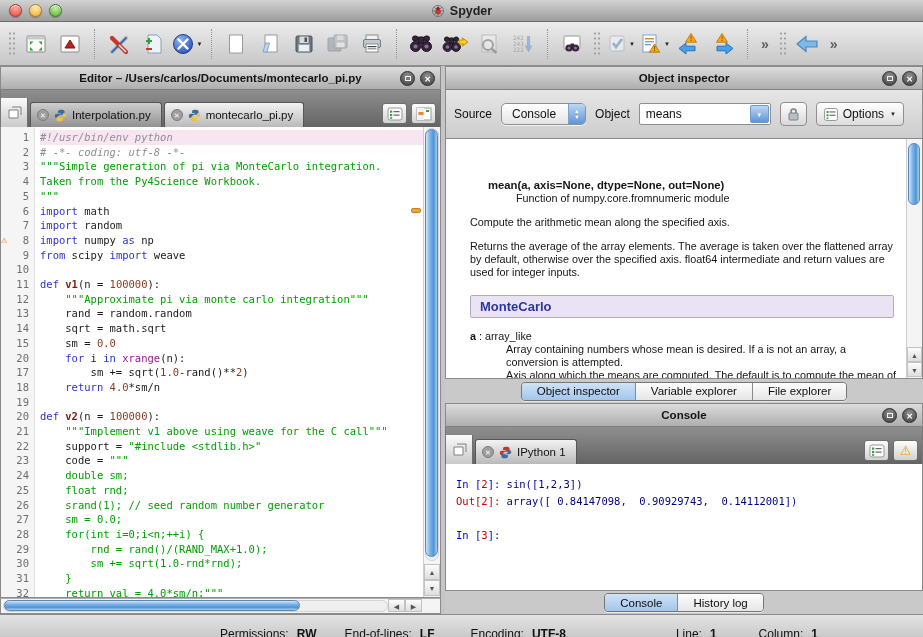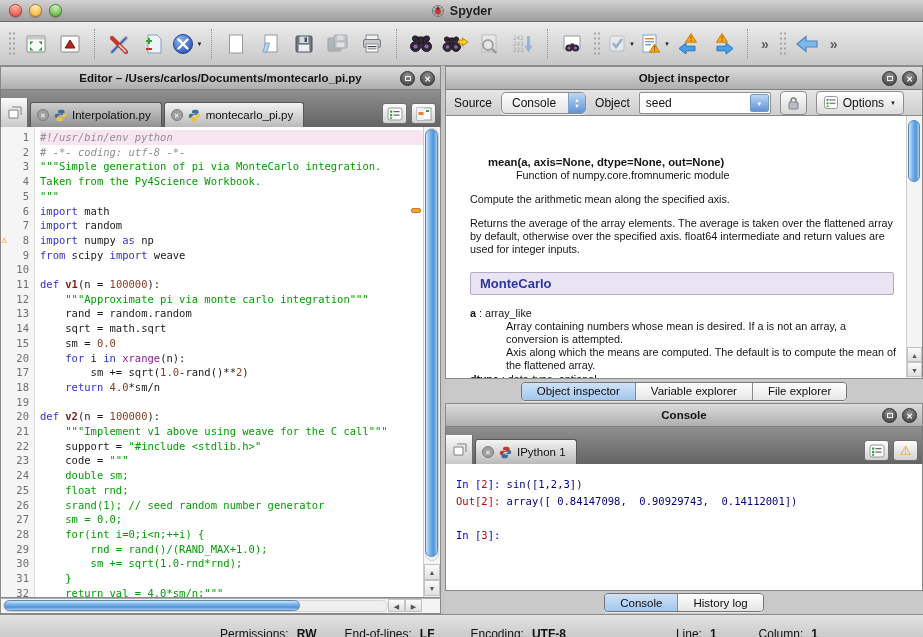--- a/index.html
+++ b/index.html
@@ -86,21 +86,21 @@
   .hscroll{height:16px;position:relative;background:#f4f4f4;border:1px solid #8a8a8a;border-top:1px solid #adadad;}
   .htrack{position:absolute;left:2px;right:52px;top:1px;bottom:1px;border-radius:7px;background:#efefef;border:1px solid #d4d4d4;}
   .hthumb{position:absolute;left:3px;top:0px;width:296px;height:11px;border-radius:6px;
     background:linear-gradient(#cfe6fa,#7fb5e8 35%,#4f94d8 70%,#a8d0f0);border:1px solid #5b88b5;}
   .harrows{position:absolute;right:18px;top:0;display:flex;}
   .harrows .sarrow{width:17px;height:13px;line-height:13px;}
 
   
   .right-col{flex:1;display:flex;flex-direction:column;}
   .inspector-pane{height:337px;display:flex;flex-direction:column;}
-  .opts-row{height:26px;background:linear-gradient(#e6e6e6,#cdcdcd);border:1px solid #8a8a8a;border-top:none;
+  .opts-row{height:49px;background:linear-gradient(#e6e6e6,#cdcdcd);border:1px solid #8a8a8a;border-top:none;
     display:flex;align-items:center;gap:9px;padding:0 8px;font-size:12px;color:#111;}
   .popup{height:22px;border-radius:5px;border:1px solid #8f8f8f;background:linear-gradient(#ffffff,#e4e4e4);
     display:flex;align-items:center;box-shadow:0 1px 0 rgba(255,255,255,.7);}
   .popup .plbl{padding:0 12px 0 10px;font-size:12px;}
   .stepper{width:17px;height:20px;margin:0;border-radius:0 4px 4px 0;border-left:1px solid #7ba2cc;
     background:linear-gradient(#bcd8f4,#5f94d6);display:flex;flex-direction:column;align-items:center;justify-content:center;color:#fff;}
   .stepper span{font-size:5.5px;line-height:6px;}
   .combo{width:132px;height:22px;background:#fff;border:1px solid #8f8f8f;border-radius:2px;display:flex;align-items:center;}
   .combo .cval{flex:1;padding:0 6px;font-size:12px;}
   .combo .dbtn{width:19px;height:18px;margin:1px;border-radius:2px;background:linear-gradient(#bcd8f4,#5f94d6);
@@ -504,21 +504,21 @@
           <span>Source</span>
           <div class="popup">
             <span class="plbl">Console</span>
             <span class="stepper">
               <span>▲</span>
                 <span>▼</span>
             </span>
           </div>
           <span>Object</span>
           <div class="combo">
-            <span class="cval">seed</span>
+            <span class="cval">means</span>
             <span class="dbtn">▼</span>
           </div>
           <div class="lockbtn">
             <svg width="12" height="14">
               <rect x="2" y="6" width="9" height="7" rx="1" fill="#b8bec6" stroke="#7a8088"></rect>
               <path d="M4 6V4.5a2.5 2.5 0 015 0V6" fill="none" stroke="#7a8088" stroke-width="1.5"></path>
             </svg>
           </div>
           <div class="optbtn">
             <svg width="14" height="13">

